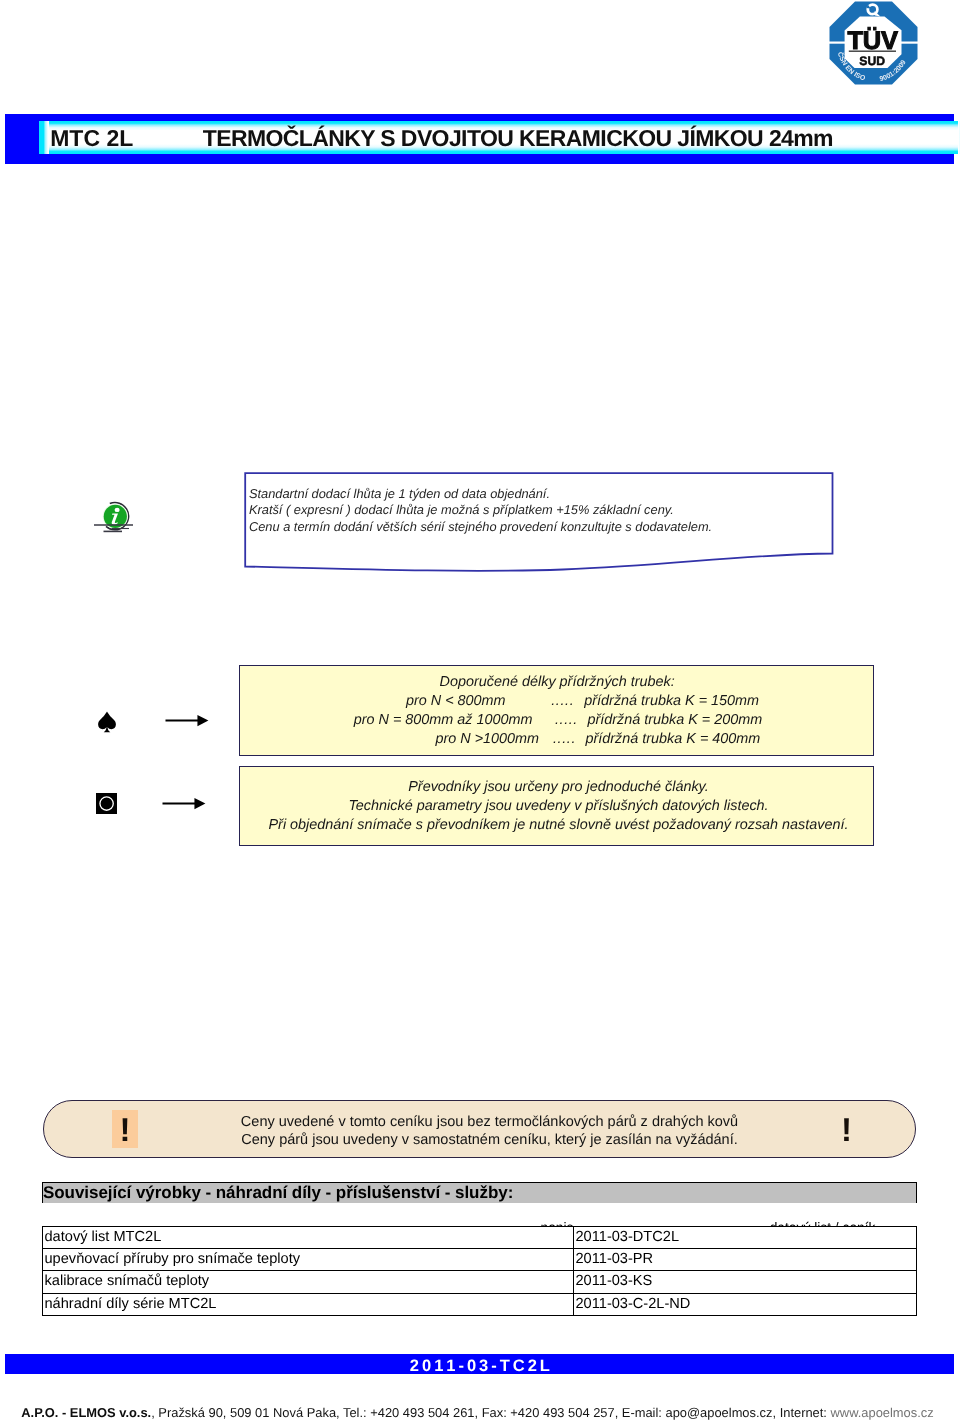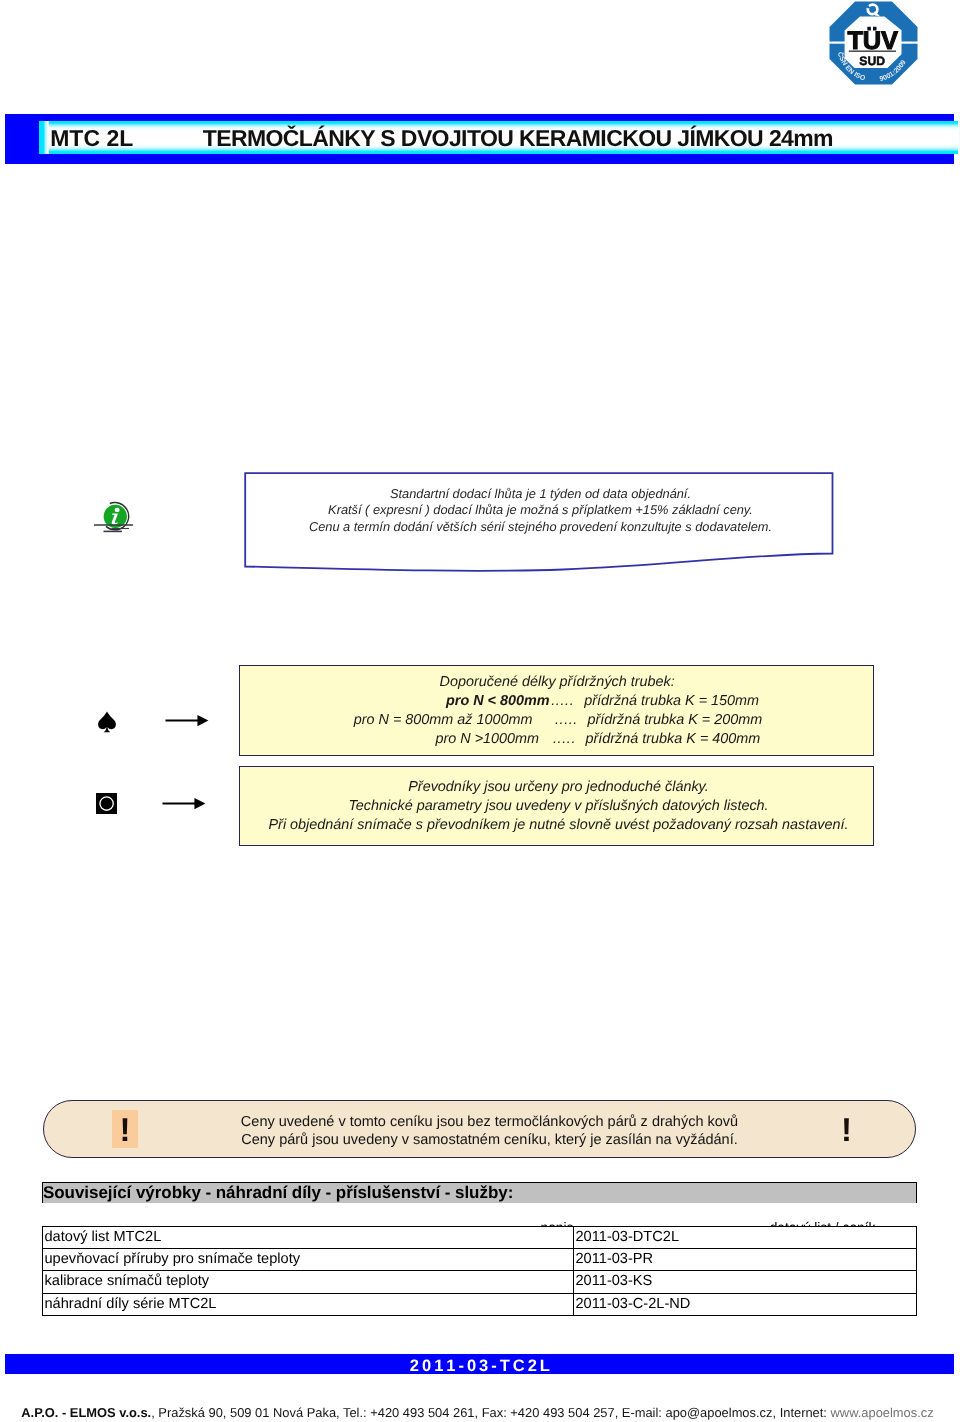--- a/index.html
+++ b/index.html
@@ -22,36 +22,36 @@
        #ffffff 9.5px,#ffffff 23px,#e8fbff 26px,#8ef0ff 28.6px,#0ee6ff 30.3px,#00e5ff 32.5px);}
   #title-inner:before{content:"";position:absolute;left:0;top:0;width:10px;height:32.5px;
      background:linear-gradient(to right,#00e5ff 0px,#00e5ff 4.6px,#9df2ff 6.2px,#ffffff 9px);}
   #title-inner:after{content:"";position:absolute;right:0;top:0;width:10px;height:32.5px;
      background:linear-gradient(to left,#00e5ff 0px,#00e5ff 4.6px,#9df2ff 6.2px,#ffffff 9px);}
   #title-code{position:absolute;left:11px;top:3.5px;font-size:23px;font-weight:bold;color:#111;z-index:2;}
   #title-text{position:absolute;left:163.5px;top:3.5px;font-size:23px;font-weight:bold;color:#111;z-index:2;letter-spacing:-0.6px;}
 
   
   #doc-box{left:243px;top:468px;width:595px;height:104px;}
-  #doc-text{position:absolute;left:249px;top:486px;width:583px;text-align:center;
+  #doc-text{position:absolute;left:249px;top:486px;width:583px;text-align:left;
      font-size:12.8px;font-style:italic;color:#262626;line-height:16.4px;}
   #info-icon{left:92px;top:495px;width:48px;height:44px;}
 
   
   .ybox{background:#fffccc;border:1.9px solid #262252;box-sizing:border-box;}
   #ybox1{left:238.7px;top:664.5px;width:635.5px;height:91.5px;}
   #ybox2{left:238.7px;top:765.7px;width:635.5px;height:80.5px;}
   .ytext{position:absolute;text-align:center;font-size:14.4px;font-style:italic;
      color:#181818;line-height:19.05px;}
   #ytext1{left:0;top:672.5px;width:960px;}
   #ytext1 .hd{position:relative;left:77.2px;}
   #ytext1 .tline{position:relative;height:19.05px;}
   #ytext1 .tline span{position:absolute;top:0;white-space:pre;}
   #ytext1 .dots{letter-spacing:0.62px;}
-  .r1 .cond{left:446px;font-weight:bold;} .r1 .dots{left:551.2px;} .r1 .res{left:584.3px;}
+  .r1 .cond{left:406px;} .r1 .dots{left:551.2px;} .r1 .res{left:584.3px;}
   .r2 .cond{left:353.7px;} .r2 .dots{left:554.9px;} .r2 .res{left:587.4px;}
   .r3 .cond{left:435.5px;} .r3 .dots{left:553.0px;} .r3 .res{left:585.5px;}
   #ytext2{left:243px;top:778px;width:631px;}
 
   
   #spade{left:98px;top:711px;width:18px;height:22px;}
   #arrow1{left:164.5px;top:714.3px;width:44px;height:13px;}
   #sqcirc{left:96.3px;top:792.8px;width:21.2px;height:21.2px;}
   #arrow2{left:161.5px;top:796.5px;width:44px;height:13px;}
 

